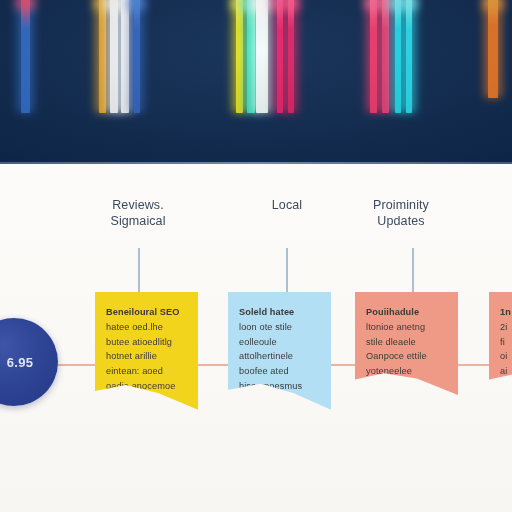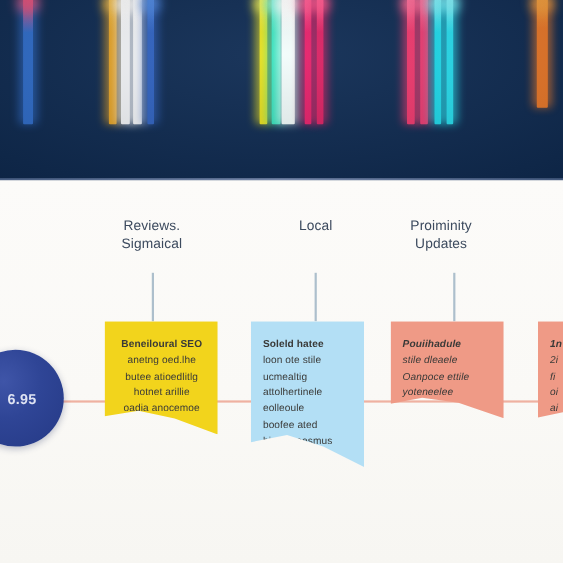--- a/index.html
+++ b/index.html
@@ -150,23 +150,23 @@
     padding: 13px 10px 16px 11px;
     box-sizing: border-box;
     color: #3a3a38;
     font-size: 9.2px;
     line-height: 14.8px;
     letter-spacing: .1px;
     filter: blur(.3px);
     box-shadow: 0 1px 3px rgba(60,60,60,.07);
   }
   .m-card .cl { display: block; white-space: nowrap; }
-  .m-card.c-yellow { background: #f2d41c; clip-path: polygon(0 0,100% 0,100% 100%,62% 86%,30% 79%,0 84%); text-align: center; }
+  .m-card.c-yellow { background: #f2d41c; clip-path: polygon(0 0,100% 0,100% 100%,62% 86%,30% 79%,0 84%); }
   .m-card.c-blue   { background: #b3dff5; clip-path: polygon(0 0,100% 0,100% 100%,64% 86%,32% 78%,0 83%); }
-  .m-card.c-salmon { background: #ef9a86; clip-path: polygon(0 0,100% 0,100% 100%,60% 84%,28% 79%,0 85%); font-style: italic; }
+  .m-card.c-salmon { background: #ef9a86; clip-path: polygon(0 0,100% 0,100% 100%,60% 84%,28% 79%,0 85%); }
   .m-card .head { font-weight: 700; }
 </style>
 </head>
 <body>
 
 <div id="stage">
 
   <div id="header-band">
     <div id="bars-layer">
         <div>
@@ -265,44 +265,45 @@
     <div id="start-node">
       <span id="start-node-label">6.95</span>
     </div>
 
     <div id="milestones-layer">
         <div class="milestone">
           <div class="m-label" style="left: 72px;"><span>Reviews.</span><span class="l2">Sigmaical</span></div>
           <div class="m-connector" style="left: 138px;"></div>
           <div class="m-card c-yellow" style="left: 95px;">
             <span class="cl head">Beneiloural SEO</span>
-            <span class="cl">anetng oed.lhe</span>
+            <span class="cl">hatee oed.lhe</span>
             <span class="cl">butee atioedlitlg</span>
             <span class="cl">hotnet arillie</span>
+            <span class="cl">eintean: aoed</span>
             <span class="cl">oadia anocemoe</span>
           </div>
         </div>
         <div class="milestone">
           <div class="m-label" style="left: 221px;"><span>Local</span></div>
           <div class="m-connector" style="left: 286px;"></div>
           <div class="m-card c-blue" style="left: 228px;">
             <span class="cl head">Soleld hatee</span>
             <span class="cl">loon ote stile</span>
-            <span class="cl">ucmealtig</span>
+            <span class="cl">eolleoule</span>
             <span class="cl">attolhertinele</span>
-            <span class="cl">eolleoule</span>
             <span class="cl">boofee ated</span>
             <span class="cl">hise onoesmus</span>
           </div>
         </div>
         <div class="milestone">
           <div class="m-label" style="left: 335px;"><span>Proiminity</span><span class="l2">Updates</span></div>
           <div class="m-connector" style="left: 412px;"></div>
           <div class="m-card c-salmon" style="left: 355px;">
             <span class="cl head">Pouiihadule</span>
+            <span class="cl">ltonioe anetng</span>
             <span class="cl">stile dleaele</span>
             <span class="cl">Oanpoce ettile</span>
             <span class="cl">yoteneelee</span>
           </div>
         </div>
         <div class="milestone">
           <div class="m-card c-salmon" style="left: 489px;">
             <span class="cl head">1n</span>
             <span class="cl">2i</span>
             <span class="cl">fi</span>

